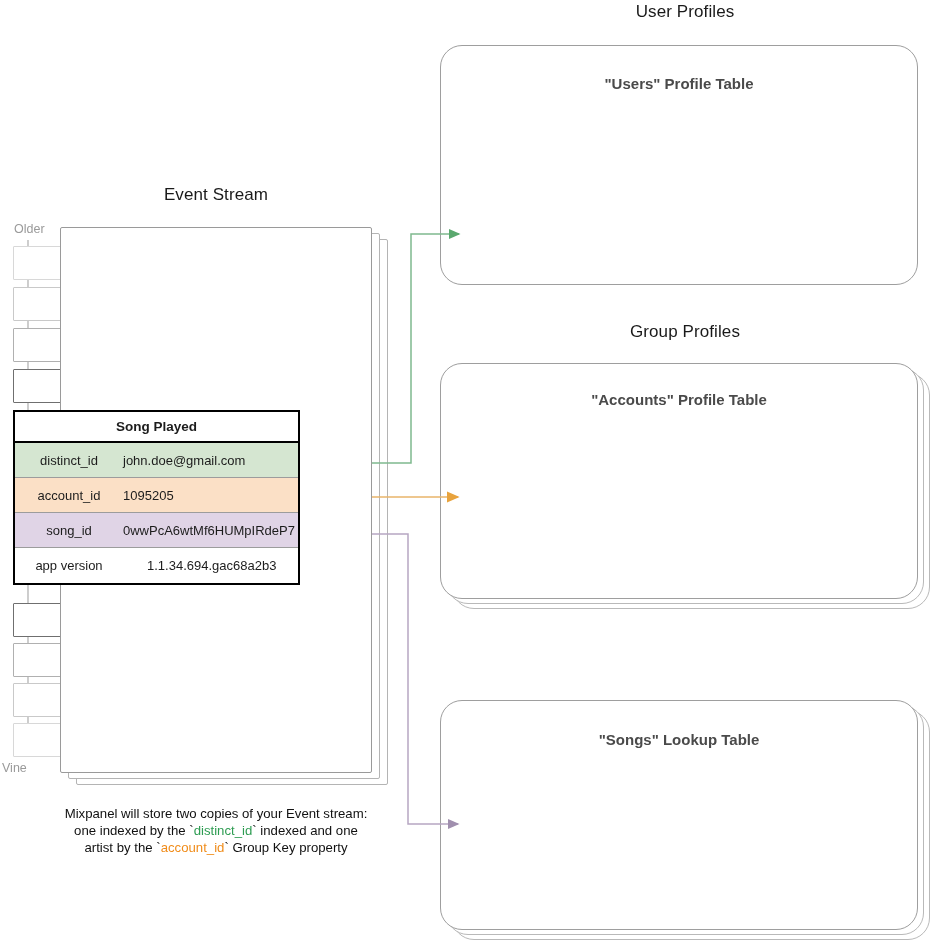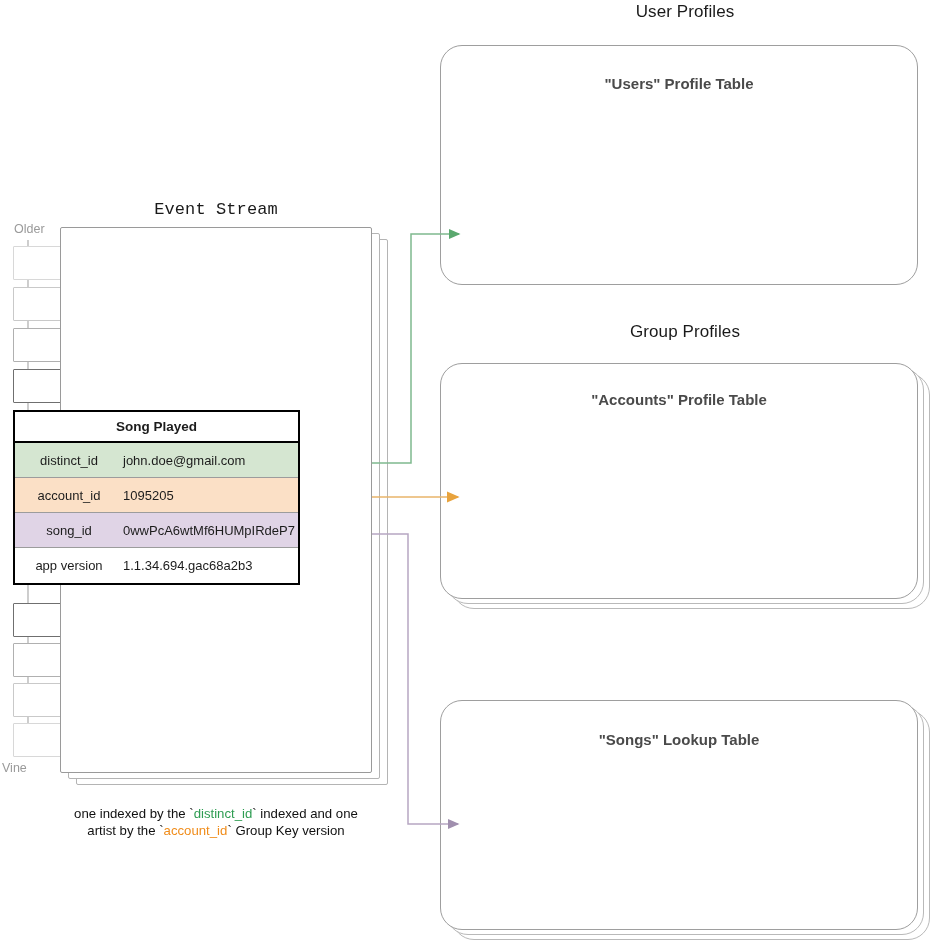--- a/index.html
+++ b/index.html
@@ -79,21 +79,21 @@
     font-size: 13.5px; font-weight: bold; color: #1c1c1c;
     border-bottom: 2px solid #000;
   }
   .ev-prop {
     height: 35px;
     display: flex; align-items: center;
     border-bottom: 1.2px solid #9c9c9c;
     font-size: 13px;
     color: #1c1c1c;
   }
-  .ev-prop:last-child { border-bottom: none; }
+  .ev-prop:last-child { border-bottom: none; gap: 24px; }
   .ev-prop .k { width: 108px; text-align: center; }
   .ev-prop .v { flex: 1; text-align: left; }
   .bg-green  { background: #d5e6d1; }
   .bg-orange { background: #fbe0c6; }
   .bg-purple { background: #e0d4e6; }
 
   
   .caption {
     position: absolute;
     text-align: center;
@@ -161,21 +161,21 @@
   tr.hl-purple td { background: #e3d6e8; }
 
   
   svg.conn { position: absolute; inset: 0; z-index: 9; pointer-events: none; }
 </style>
 </head>
 <body>
 
 <div class="canvas">
 
-  <div class="section-title" style="left:60px; top:200px; width:312px;font-family:Liberation Mono, monospace;">Event Stream</div>
+  <div class="section-title" style="left:60px; top:185px; width:312px;">Event Stream</div>
 
   <div class="section-title" style="left:440px; top:2px; width:490px;">User Profiles</div>
 
   <div class="section-title" style="left:440px; top:322px; width:490px;">Group Profiles</div>
 
 
   <div class="timeline-label" style="left:14px; top:222px;">Older</div>
   <div class="timeline-label" style="left:2px; top:761px;">Vine</div>
   <svg class="timeline-axis" style="left:8px; top:240px;" width="40" height="515" viewBox="0 0 40 515">
     <line x1="20" y1="0" x2="20" y2="500" stroke="#b3b3b3" stroke-width="1.3"></line>
@@ -226,25 +226,26 @@
       <span>User Signed Up</span>
     </div>
   <div class="ev-row fade2" style="top:683px;">
       <span>Song Played</span>
     </div>
   <div class="ev-row fade1" style="top:723px;">
       <span>Song Played</span>
     </div>
 
   <div class="caption" style="left:28px; top:805px; width:376px;">
+    <div>Mixpanel will store two copies of your Event stream:</div>
     <div>
       <span>one indexed by the `</span><span class="tok-green">distinct_id</span><span>` indexed and one</span>
     </div>
     <div>
-      <span>artist by the `</span><span class="tok-orange">account_id</span><span>` Group Key version</span>
+      <span>artist by the `</span><span class="tok-orange">account_id</span><span>` Group Key property</span>
     </div>
   </div>
 
   <div class="panel" style="left:440px; top:45px; width:478px; height:240px;">
     <div class="panel-title" style="top:29px;">"Users" Profile Table</div>
   </div>
   <table class="dtable" style="left:468px; top:100px; width:432px;">
     <thead>
       <tr>
         <th class="c0" style="width:180px">distinct_id</th>

